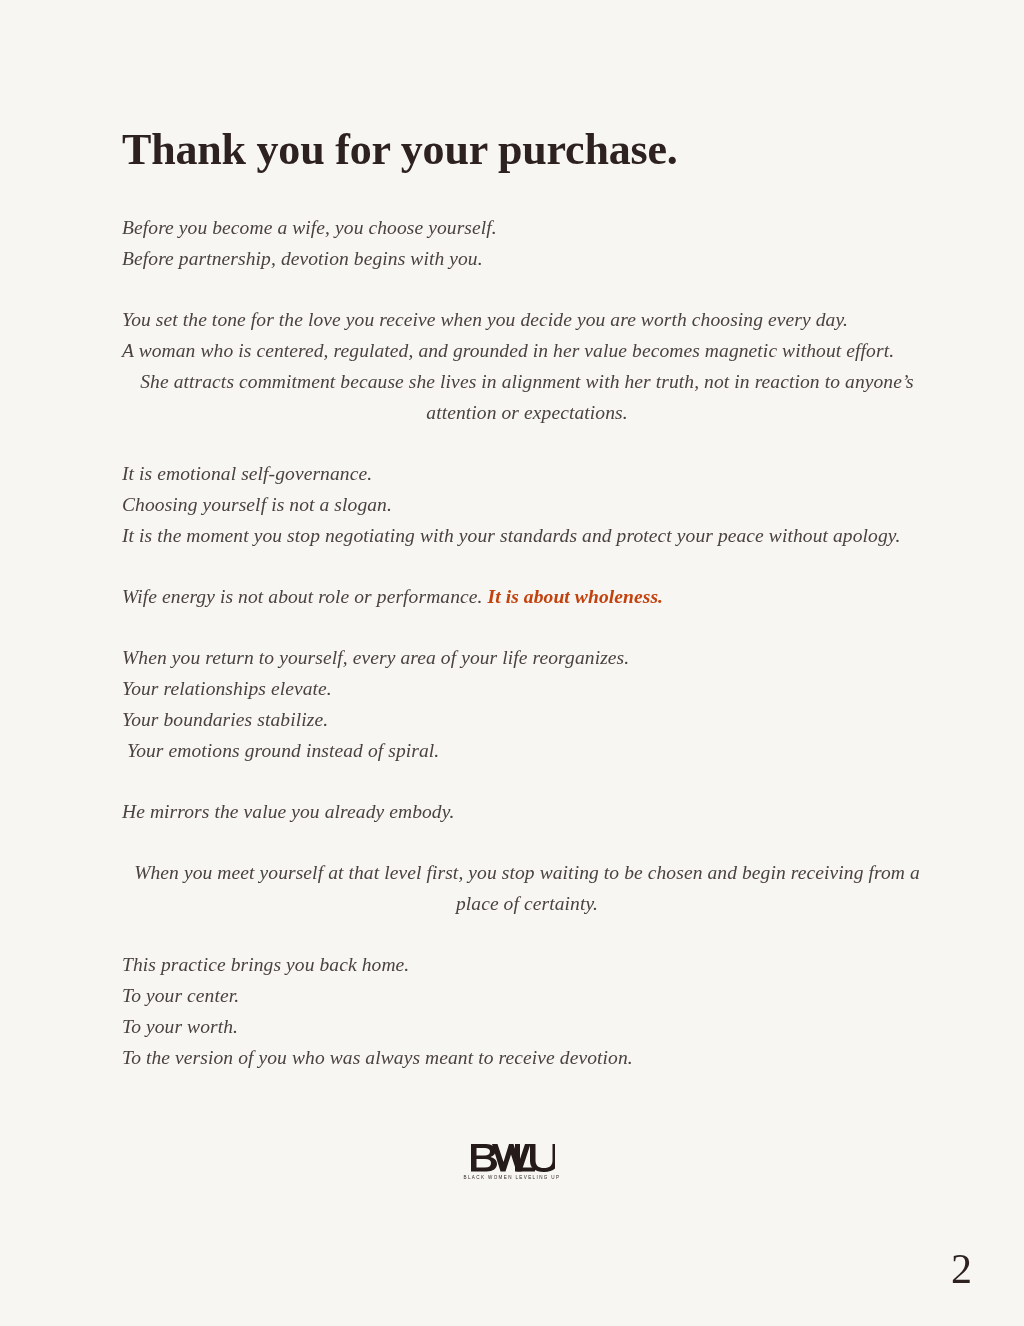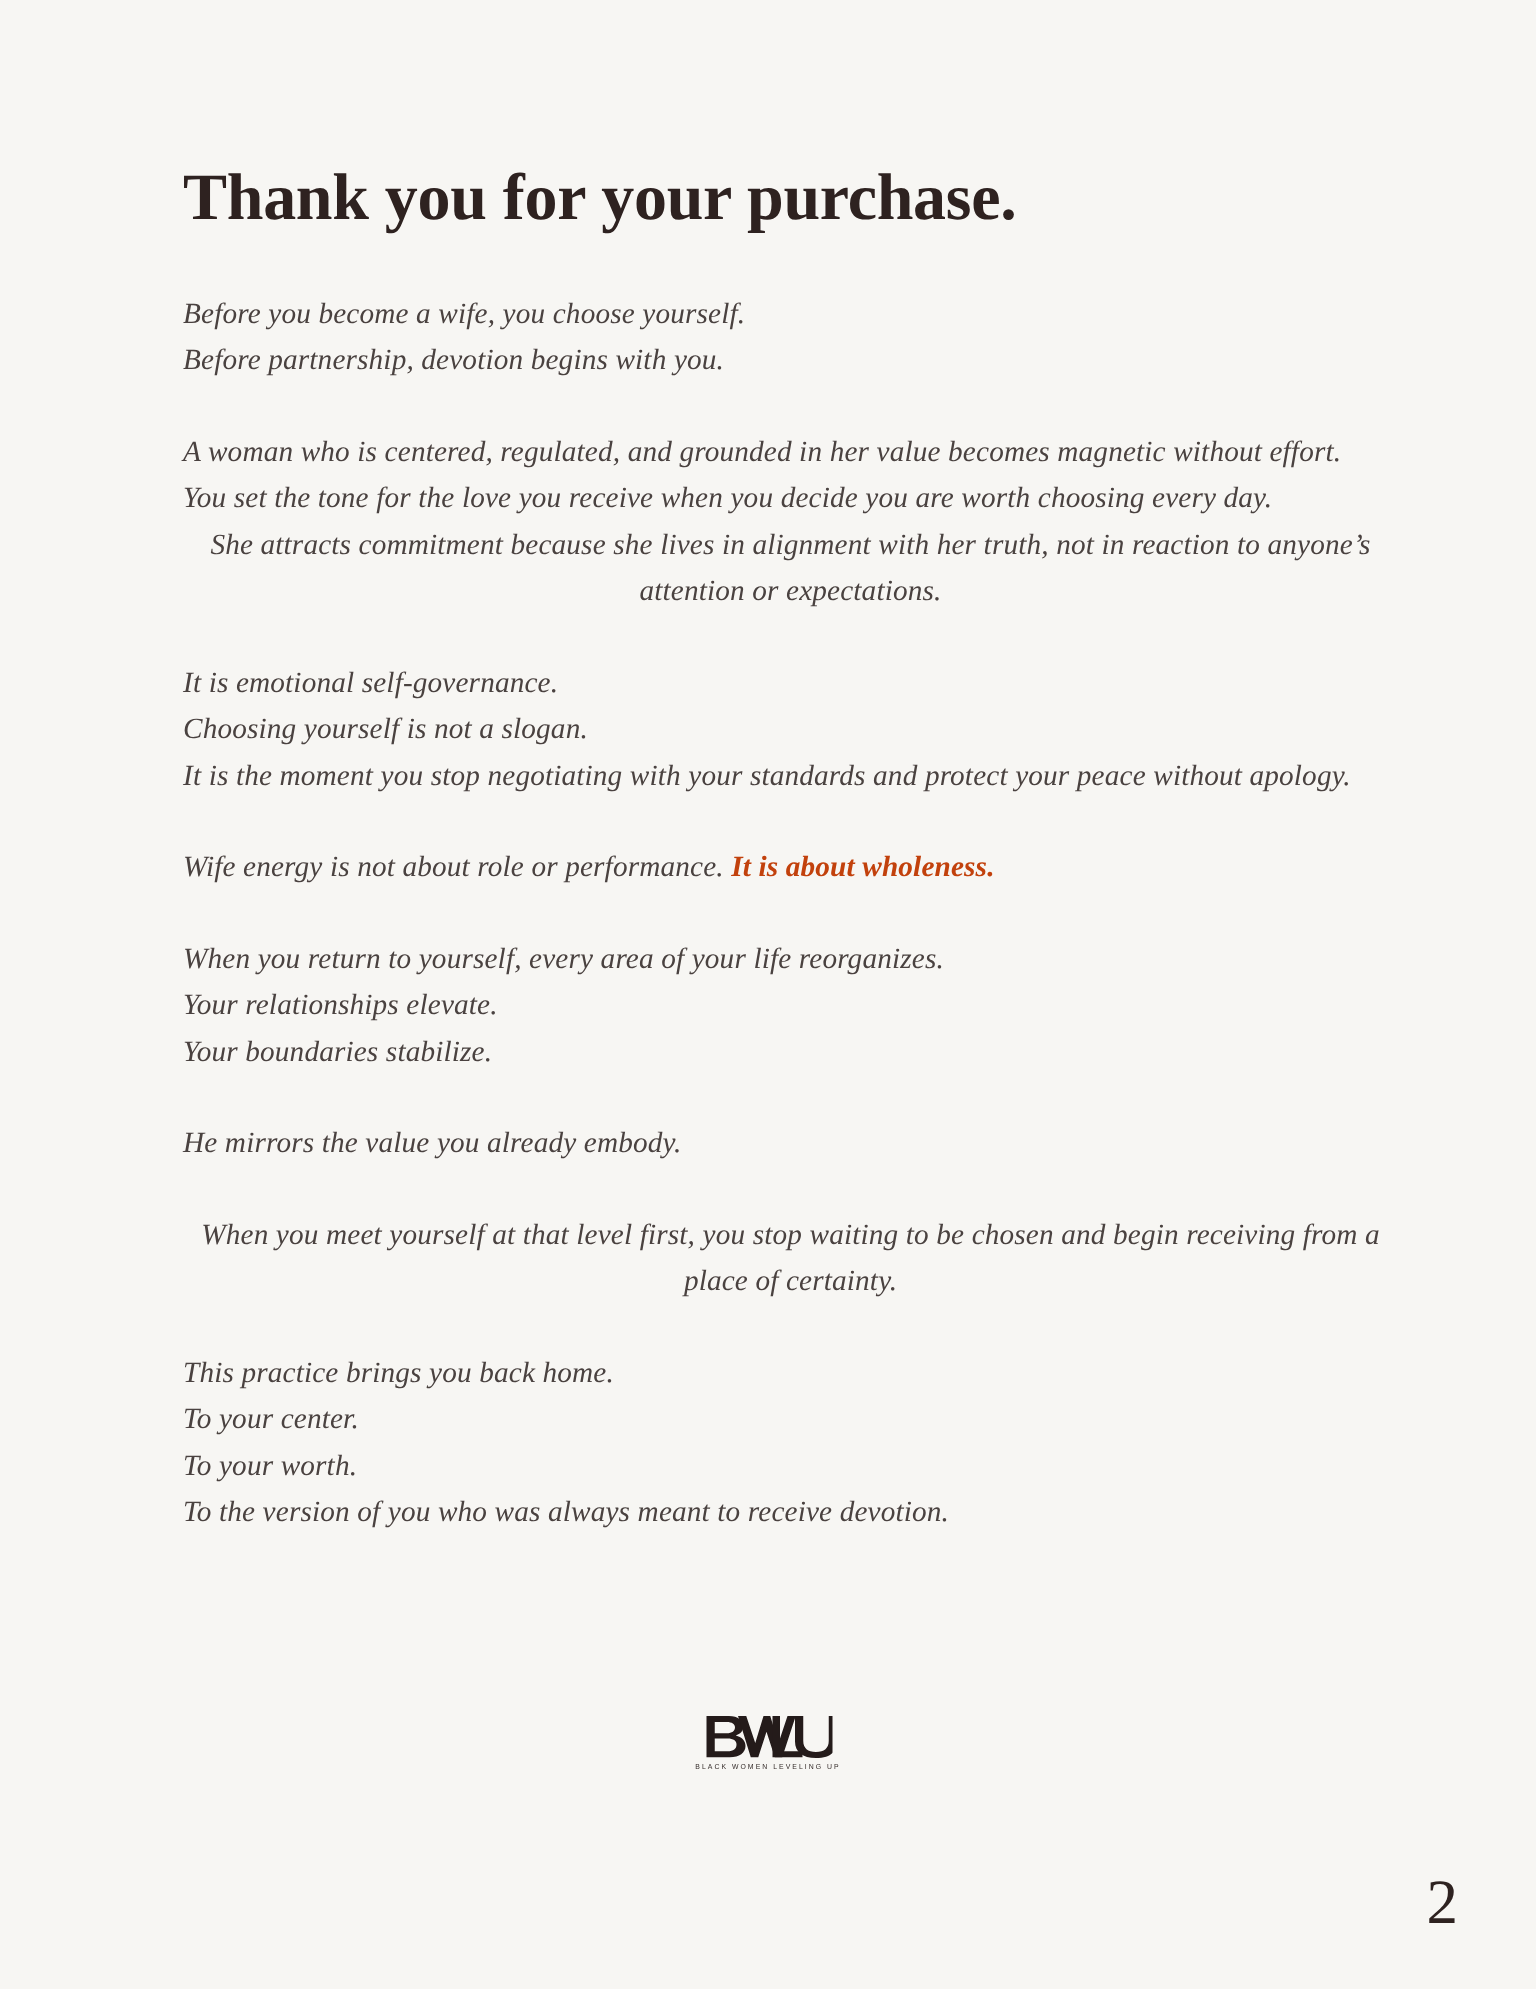--- a/index.html
+++ b/index.html
@@ -18,21 +18,21 @@
   .page {
     position: relative;
     width: 1024px;
     height: 1326px;
     box-sizing: border-box;
   }
 
   .content {
     position: absolute;
     left: 122px;
-    top: 108px;
+    top: 126px;
     width: 810px;
   }
 
   .page-title {
     font-family: "Liberation Serif", "DejaVu Serif", serif;
     font-size: 44px;
     font-weight: 700;
     color: #2e2220;
     letter-spacing: -0.2px;
     line-height: 1.08;
@@ -117,39 +117,40 @@
   <div class="content">
 
     <h1 class="page-title">Thank you for your purchase.</h1>
 
     <div class="body-block">
       <p class="body-line">Before you become a wife, you choose yourself.</p>
       <p class="body-line">Before partnership, devotion begins with you.</p>
     </div>
 
     <div class="body-block">
+      <p class="body-line">You set the tone for the love you receive when you decide you are worth choosing every day.</p>
       <p class="body-line">A woman who is centered, regulated, and grounded in her value becomes magnetic without effort.</p>
-      <p class="body-line">You set the tone for the love you receive when you decide you are worth choosing every day.</p>
       <p class="body-line wrap">She attracts commitment because she lives in alignment with her truth, not in reaction to anyone’s attention or expectations.</p>
     </div>
 
     <div class="body-block">
       <p class="body-line">It is emotional self-governance.</p>
       <p class="body-line">Choosing yourself is not a slogan.</p>
       <p class="body-line">It is the moment you stop negotiating with your standards and protect your peace without apology.</p>
     </div>
 
     <div class="body-block">
       <p class="body-line"><span>Wife energy is not about role or performance. </span><span class="emph">It is about wholeness.</span></p>
     </div>
 
     <div class="body-block">
       <p class="body-line">When you return to yourself, every area of your life reorganizes.</p>
       <p class="body-line">Your relationships elevate.</p>
       <p class="body-line">Your boundaries stabilize.</p>
+      <p class="body-line"> Your emotions ground instead of spiral.</p>
     </div>
 
     <div class="body-block">
       <p class="body-line">He mirrors the value you already embody.</p>
     </div>
 
     <div class="body-block">
       <p class="body-line wrap">When you meet yourself at that level first, you stop waiting to be chosen and begin receiving from a place of certainty.</p>
     </div>
 

